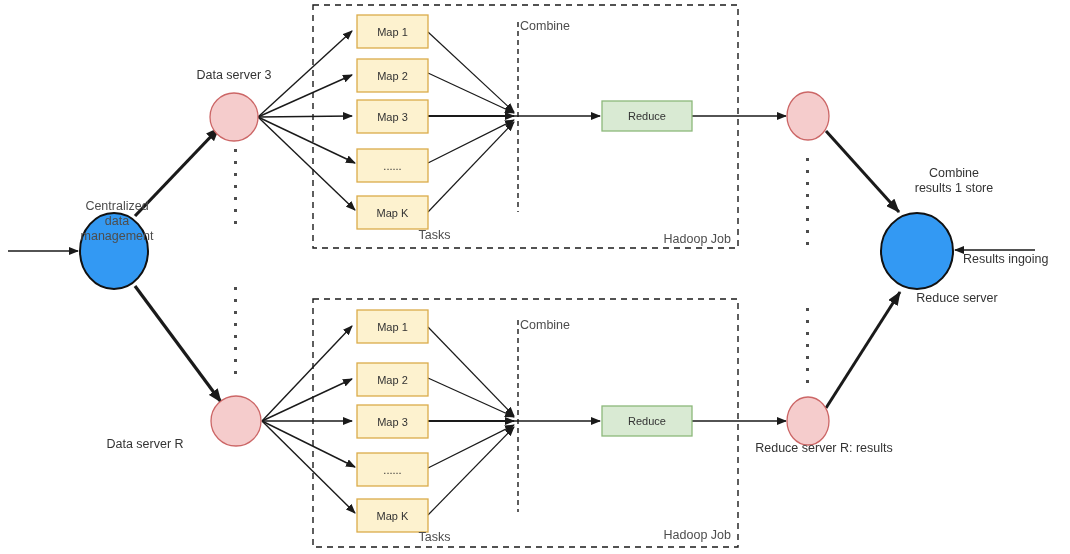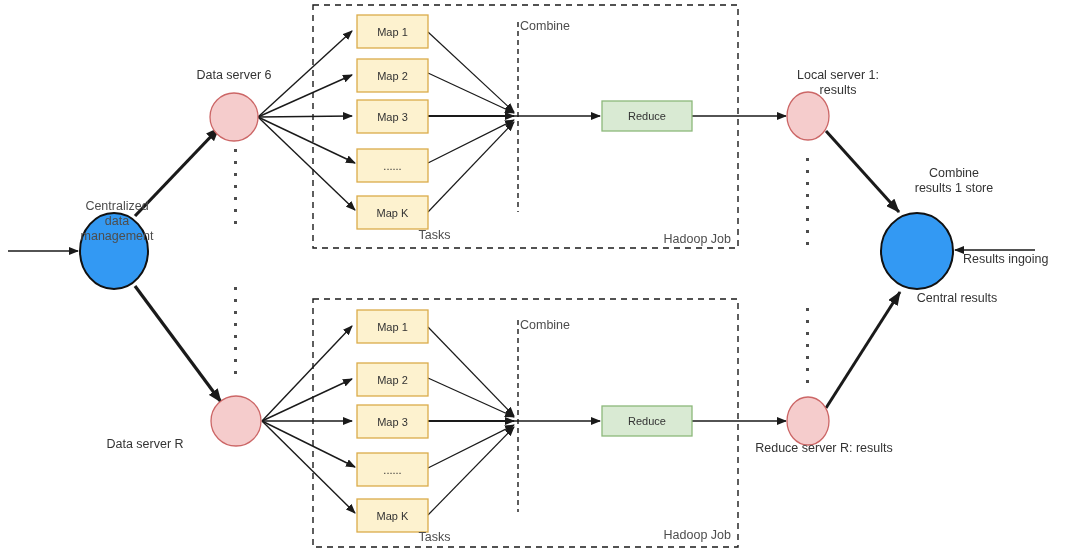--- a/index.html
+++ b/index.html
@@ -197,25 +197,24 @@
   <div class="lbl center" style="left:357px; top:530px; width:71px;">Tasks</div>
 
   <div class="lbl" style="left:520px; top:19px;">Combine</div>
   <div class="lbl" style="left:520px; top:318px;">Combine</div>
 
   <div class="lbl right" style="left:600px; top:232px; width:131px;">Hadoop Job</div>
   <div class="lbl right" style="left:600px; top:528px; width:131px;">Hadoop Job</div>
 
   <div class="lbl center" style="left:0px; top:199px; width:150px;">Centralized<br>data<br>management</div>
 
-  <div class="nodelbl" style="left:164px; top:68px; width:140px;">Data server 6</div>
+  <div class="nodelbl" style="left:164px; top:68px; width:140px;">Data server 3</div>
   <div class="nodelbl" style="left:75px; top:437px; width:140px;text-align:center;">Data server R</div>
 
-  <div class="nodelbl" style="left:778px; top:68px; width:120px;">Local server 1:<br>results</div>
   <div class="nodelbl" style="left:724px; top:441px; width:200px;">Reduce server R: results</div>
 
   <div class="nodelbl" style="left:869px; top:166px; width:170px;">Combine<br>results 1 store</div>
 
   <div class="nodelbl" style="left:963px; top:252px; width:110px; text-align:left;">Results ingoing</div>
 
-  <div class="nodelbl" style="left:857px; top:291px; width:200px;">Central results</div>
+  <div class="nodelbl" style="left:857px; top:291px; width:200px;">Reduce server</div>
 
 </div>
 
 </body></html>

